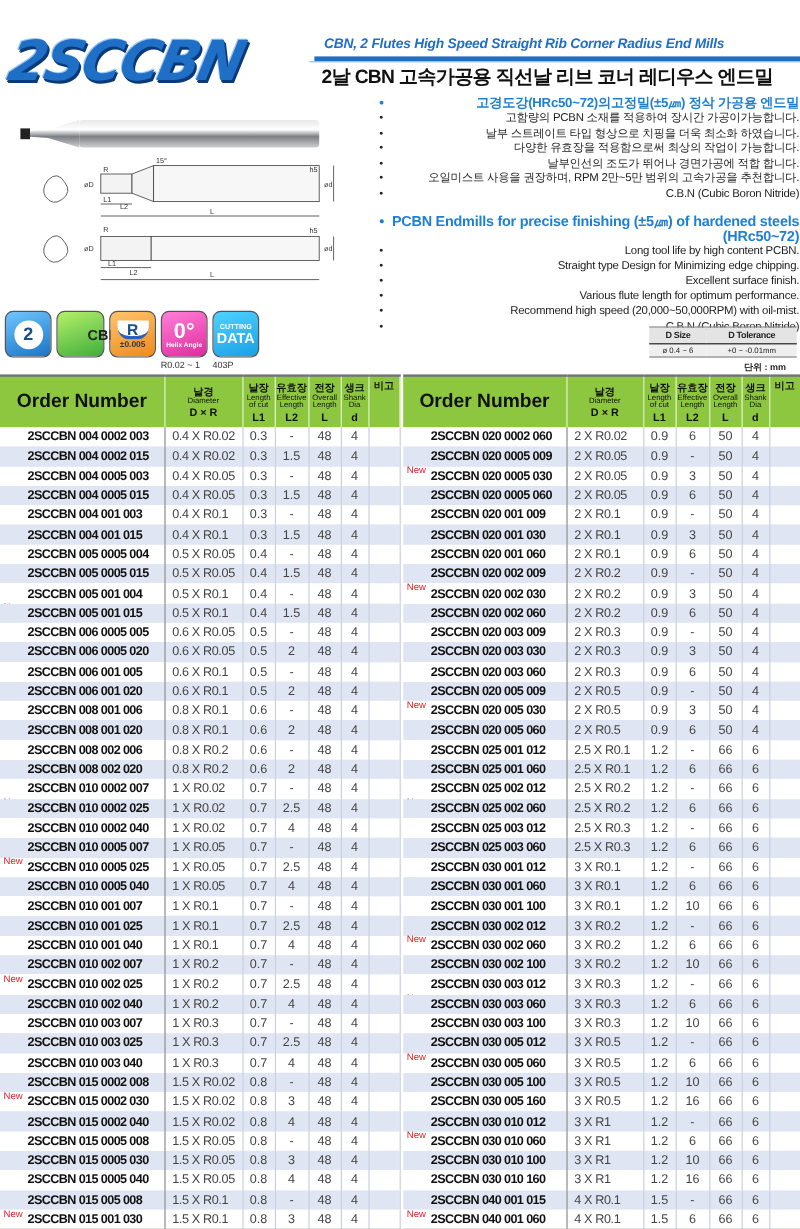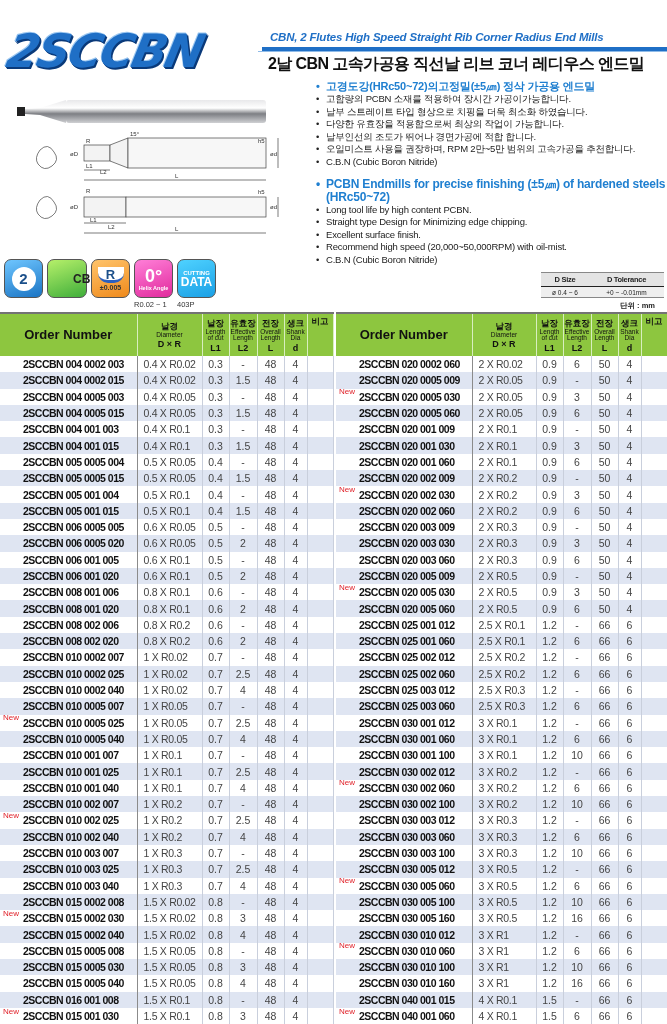--- a/index.html
+++ b/index.html
@@ -16,21 +16,21 @@
   .hdr-line2 { position: absolute; left: 258px; top: 51px; width: 409px; height: 1px; background: #8fbbe8; }
   .sub-kr { position: absolute; left: 268px; top: 54px; font-size: 16px; font-weight: bold; color: #111; letter-spacing: -0.6px; }
 
   
   .drawing { position: absolute; left: 0; top: 80px; width: 300px; height: 170px; }
 
   
   .feat { position: absolute; left: 316px; top: 80px; width: 350px; font-size: 9.5px; line-height: 12.6px; color: #222; letter-spacing: -0.2px; }
   .feat .ttl { color: #1f7fd0; font-weight: bold; font-size: 11px; line-height: 13px; }
   .feat ul { list-style: none; }
-  .feat li { position: relative; padding-left: 10px; }
+  .feat li { position: relative; padding-left: 10px; text-align: right; }
   .feat li::before { content: "•"; position: absolute; left: 0; top: 0; }
   .feat .ttl::before { color: #1f7fd0; }
   .feat .gap { height: 9px; }
   .feat .ttl2 { font-size: 12px; line-height: 13px; }
 
   
   .badges { position: absolute; left: 4px; top: 259px; display: flex; gap: 4px; }
   .badge { width: 39px; height: 39px; border-radius: 7px; border: 1.5px solid #555; color: #fff; font-weight: bold; display: flex; align-items: center; justify-content: center; flex-direction: column; text-align: center; }
   .b-flute { background: linear-gradient(160deg,#6fc6ff,#1a74c4); }
   .b-cbn { background: linear-gradient(160deg,#b6f06a,#3fae3a); color: #222; font-size: 12px; padding-left: 38px; }
@@ -53,21 +53,21 @@
   .unit { position: absolute; left: 620px; top: 301px; font-size: 7.5px; font-weight: bold; color: #222; }
 
   
   .spec { position: absolute; top: 312px; border-collapse: collapse; table-layout: fixed; font-size: 10px; }
   .spec.left { left: 0; width: 333px; }
   .spec.right { left: 336px; width: 331px; }
   .spec thead th { background: #8dc63f; color: #111; font-weight: normal; text-align: center; vertical-align: middle; border-right: 1px solid #d8eebf; border-top: 2px solid #737373; padding: 0; line-height: 8px; }
   .spec thead th .kr { font-weight: bold; font-size: 8.5px; display: block; margin-bottom: 2px; }
   .spec thead th .en { font-size: 6.5px; display: block; line-height: 6.5px; }
   .spec thead th .sym { font-weight: bold; font-size: 9px; display: block; margin-top: 2px; }
-  .spec thead th.on { font-weight: bold; font-size: 13px; }
+  .spec thead th.on { font-weight: bold; font-size: 16px; }
   .spec thead tr { height: 43px; }
   .spec tbody tr { height: 16.3px; }
   .spec tbody tr:nth-child(even) td { background: #dfe5f2; }
   .spec tbody td { padding: 0; white-space: nowrap; border-right: 1px solid #c9cfdc; color: #444; font-size: 10.5px; line-height: 16px; }
   .spec tbody td.ord { font-weight: bold; color: #111; font-size: 10.5px; letter-spacing: -0.5px; text-align: left; border-right: 1px solid #8b8b8b; position: relative; padding-left: 23px; }
   .spec tbody td.ord .new { position: absolute; left: 3px; top: 12px; color: #e0222a; font-weight: normal; font-size: 8px; letter-spacing: 0; }
   .spec tbody td.dia { padding-left: 6px; text-align: left; letter-spacing: -0.3px; }
   .spec tbody td.c { text-align: center; }
   .spec tbody td.l2, .spec tbody td.l1 { text-align: center; }
   .spec tbody tr:last-child td { border-bottom: 3px solid #14532d; }
@@ -147,20 +147,21 @@
     <li>날부인선의 조도가 뛰어나 경면가공에 적합 합니다.</li>
     <li>오일미스트 사용을 권장하며, RPM 2만~5만 범위의 고속가공을 추천합니다.</li>
     <li>C.B.N (Cubic Boron Nitride)</li>
   </ul>
   <div class="gap"></div>
   <ul>
     <li class="ttl ttl2">PCBN Endmills for precise finishing (±5㎛) of hardened steels (HRc50~72)</li>
     <li>Long tool life by high content PCBN.</li>
     <li>Straight type Design for Minimizing edge chipping.</li>
     <li>Excellent surface finish.</li>
+    <li>Various flute length for optimum performance.</li>
     <li>Recommend high speed (20,000~50,000RPM) with oil-mist.</li>
     <li>C.B.N (Cubic Boron Nitride)</li>
   </ul>
 </div>
 
 <div class="badges">
   <div class="badge b-flute">
     <div class="circle2">2</div>
   </div>
   <div class="badge b-cbn">
@@ -585,21 +586,21 @@
       <tr>
         <td class="ord"><span>2SCCBN 015 0005 040</span></td>
         <td class="dia">1.5 X R0.05</td>
         <td class="l1">0.8</td>
         <td class="l2">4</td>
         <td class="c">48</td>
         <td class="c">4</td>
         <td></td>
       </tr>
       <tr>
-        <td class="ord"><span class="new">New</span><span>2SCCBN 016 001 008</span></td>
+        <td class="ord"><span class="new">New</span><span>2SCCBN 015 005 008</span></td>
         <td class="dia">1.5 X R0.1</td>
         <td class="l1">0.8</td>
         <td class="l2">-</td>
         <td class="c">48</td>
         <td class="c">4</td>
         <td></td>
       </tr>
       <tr>
         <td class="ord"><span>2SCCBN 015 001 030</span></td>
         <td class="dia">1.5 X R0.1</td>

